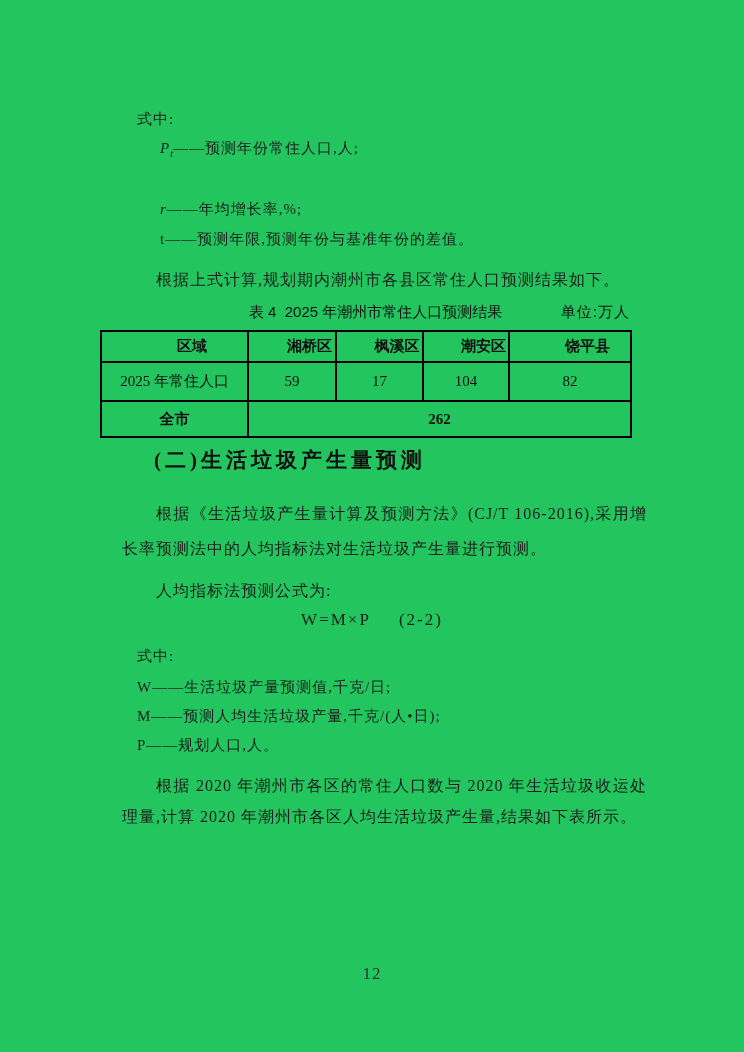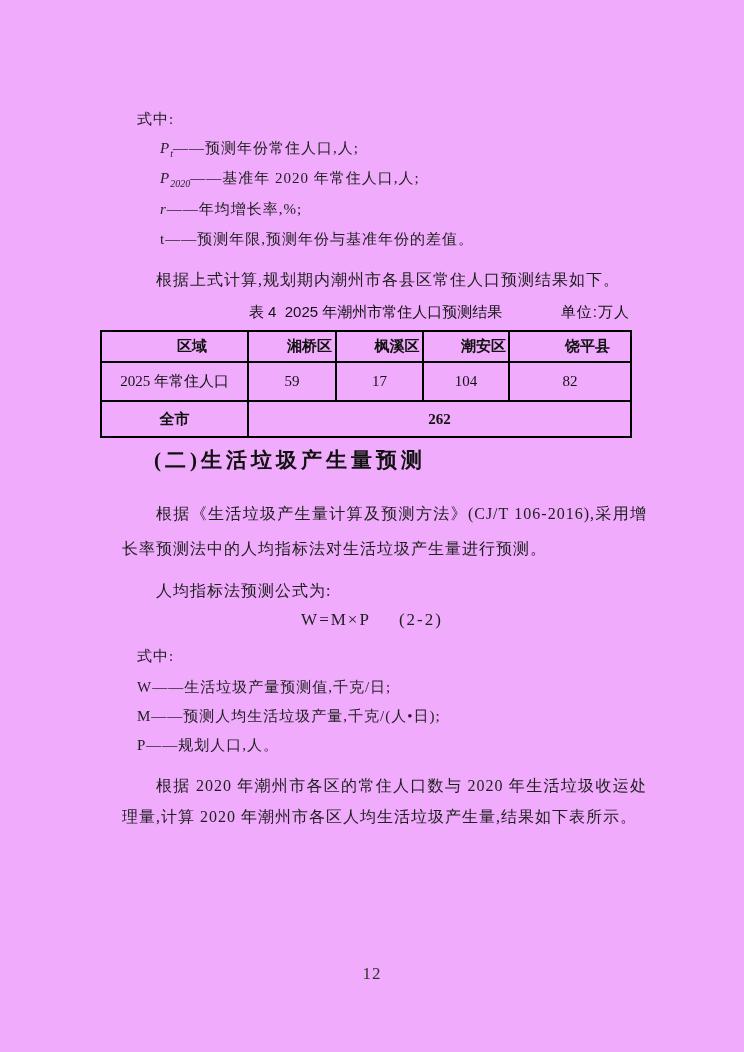--- a/index.html
+++ b/index.html
@@ -4,21 +4,21 @@
 <style>
   html, body { margin: 0; padding: 0; }
   body {
     width: 744px; height: 1052px;
     background: #ffffff;
     font-family: "Liberation Serif", "DejaVu Serif", serif;
   }
   .page {
     position: relative;
     width: 744px; height: 1052px;
-    background: #f0abfc;
+    background: #22c55e;
     color: #1e1e1e;
     overflow: hidden;
   }
 
   
   .fs-label {
     position: absolute; left: 137px;
     font-size: 15px; letter-spacing: 1px;
   }
 
@@ -105,23 +105,20 @@
 <body>
 
 <div class="page">
 
   <div class="fs-label" style="top:110px">式中:</div>
 
   <div class="def-line" style="top:139px">
     <span class="sym">P</span><sub>t</sub><span>——预测年份常住人口,人;</span>
   </div>
 
-  <div class="def-line" style="top:169px">
-    <span class="sym">P</span><sub>2020</sub><span>——基准年 2020 年常住人口,人;</span>
-  </div>
 
   <div class="def-line" style="top:200px">
     <span class="sym">r</span><span>——年均增长率,%;</span>
   </div>
 
   <div class="def-line upright" style="top:230px">
     <span class="sym">t</span><span>——预测年限,预测年份与基准年份的差值。</span>
   </div>
 
   <div class="para indent one-line" style="top:262px">根据上式计算,规划期内潮州市各县区常住人口预测结果如下。</div>

